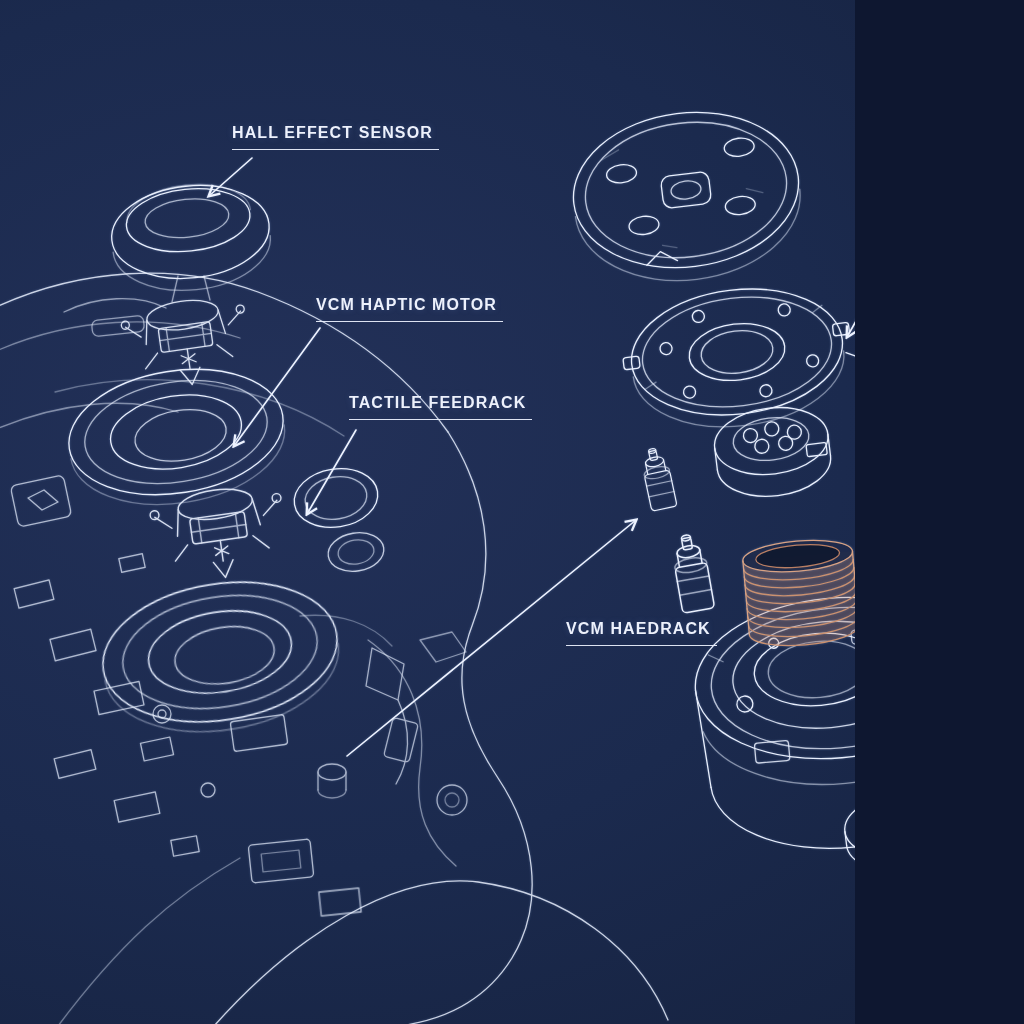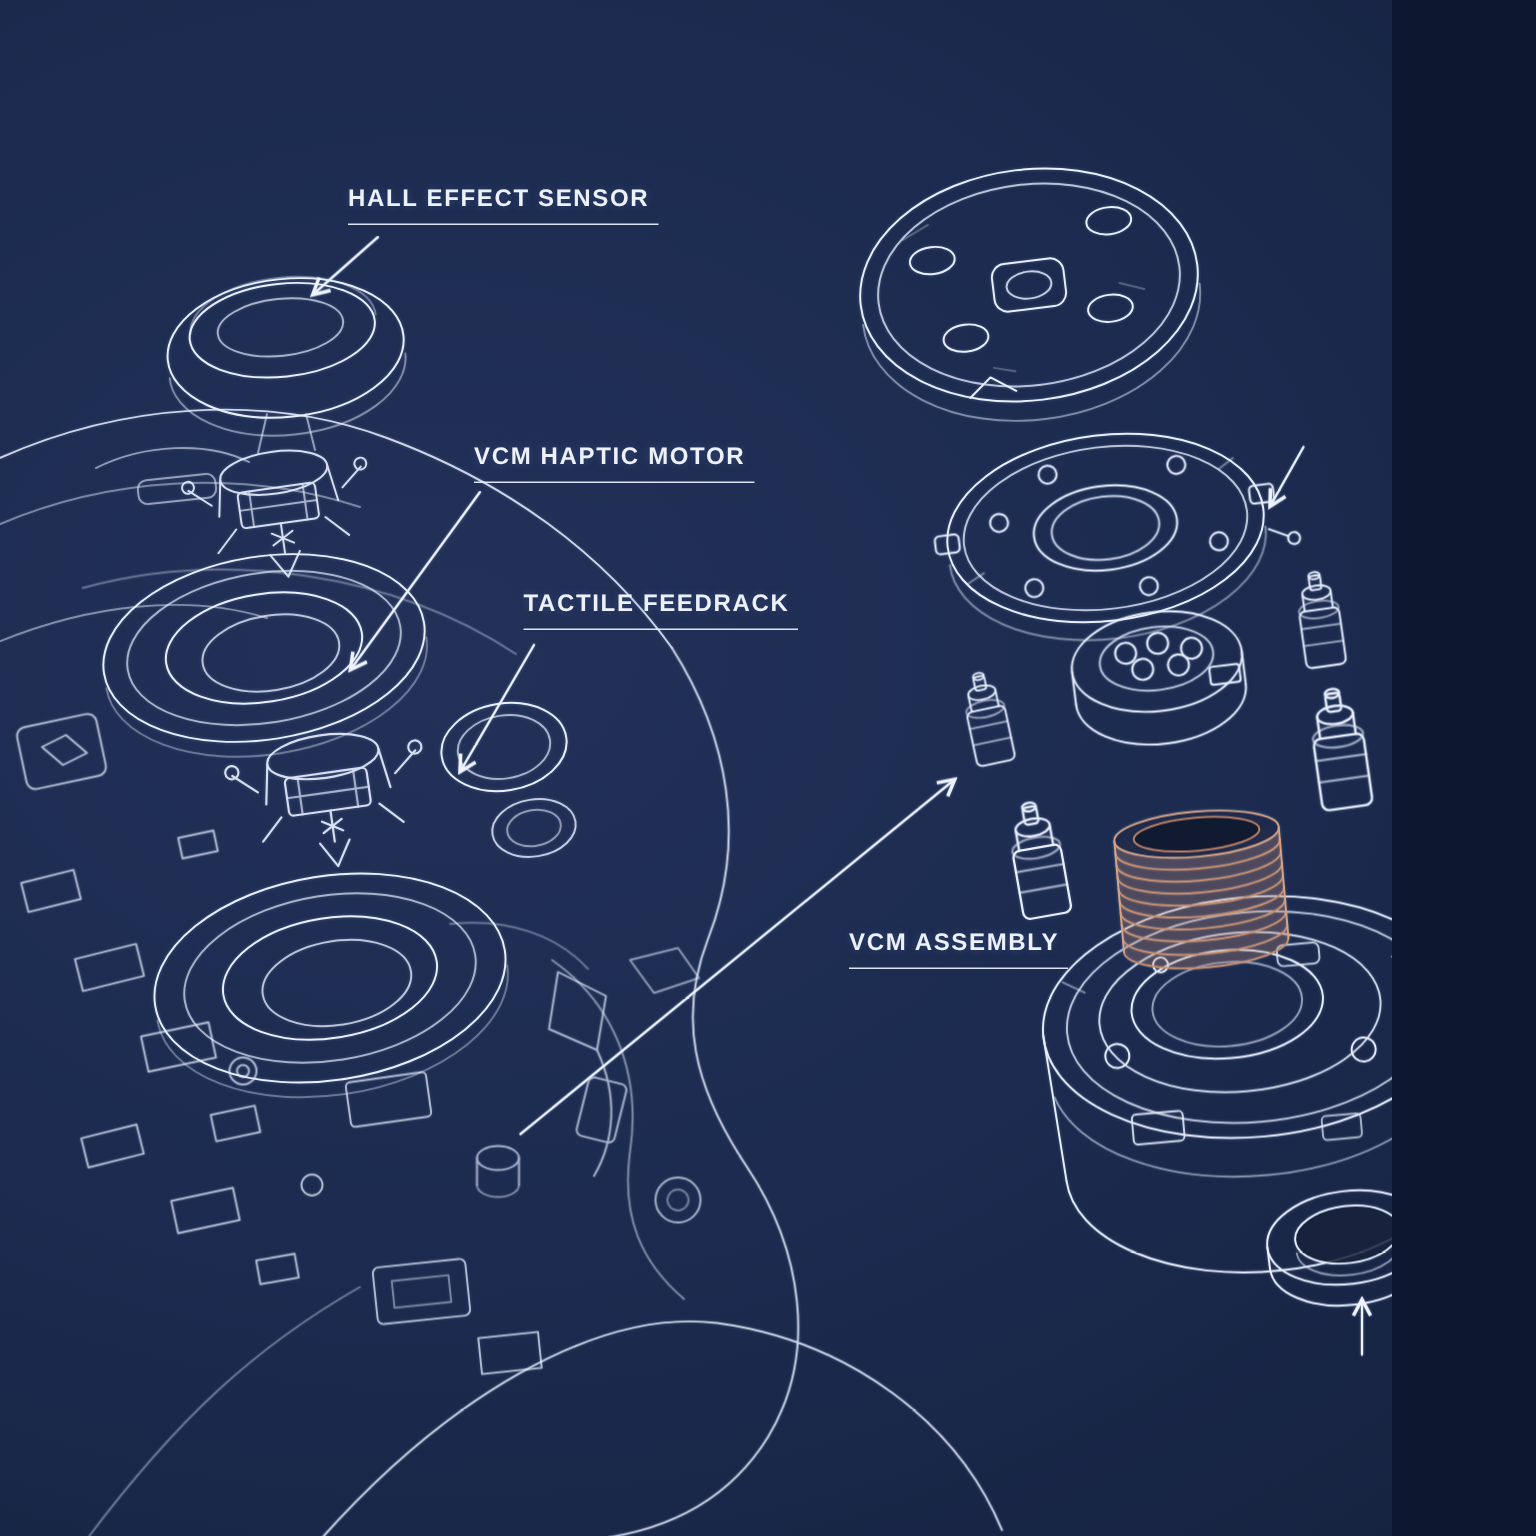--- a/index.html
+++ b/index.html
@@ -1,17 +1,17 @@
 <!DOCTYPE html>
 <html><head>
 <meta charset="utf-8">
 <style>
   html,body{margin:0;padding:0;background:#0e1730;}
   .stage{
-    position:relative;width:928px;height:1024px;overflow:hidden;
+    position:relative;width:855px;height:1024px;overflow:hidden;
     background: radial-gradient(1100px 850px at 32% 42%, #233159 0%, #1b2a4e 52%, #15213d 100%);
   }
   .stage svg{position:absolute;left:0;top:0;filter:drop-shadow(0 0 1.2px rgba(170,200,255,0.35));}
   .label{
     position:absolute;color:#edf1fc;
     font-family:"Liberation Sans",sans-serif;font-weight:700;font-size:16px;
     letter-spacing:1.1px;white-space:nowrap;
     padding:0 6px 7px 0;border-bottom:1.5px solid rgba(238,243,255,0.92);
     text-shadow:0 0 6px rgba(120,150,220,0.25);
   }
@@ -265,16 +265,16 @@
     </g>
   </svg>
 
   <div class="label" style="left:232px;top:124px">HALL EFFECT SENSOR</div>
 
   <div class="label" style="left:349px;top:394px">TACTILE FEEDRACK</div>
 
   <div class="label" style="left:316px;top:296px">VCM HAPTIC MOTOR</div>
 
 
-  <div class="label" style="left:566px;top:620px">VCM ASSEMBLY</div>
+  <div class="label" style="left:566px;top:620px">VCM HAEDRACK</div>
 
 
 </div>
 
 </body></html>

